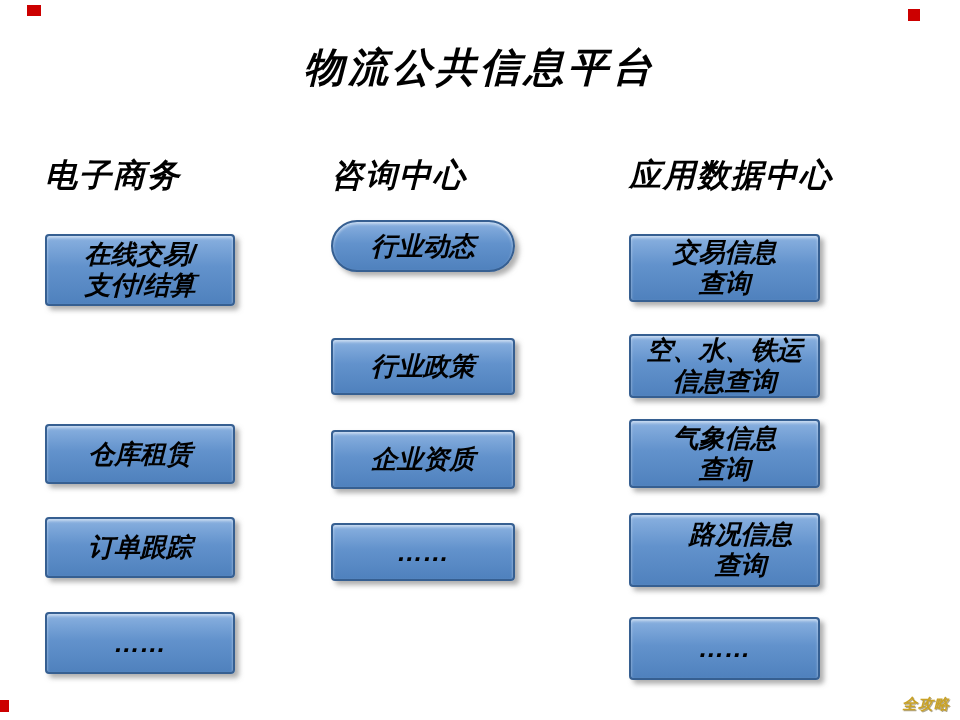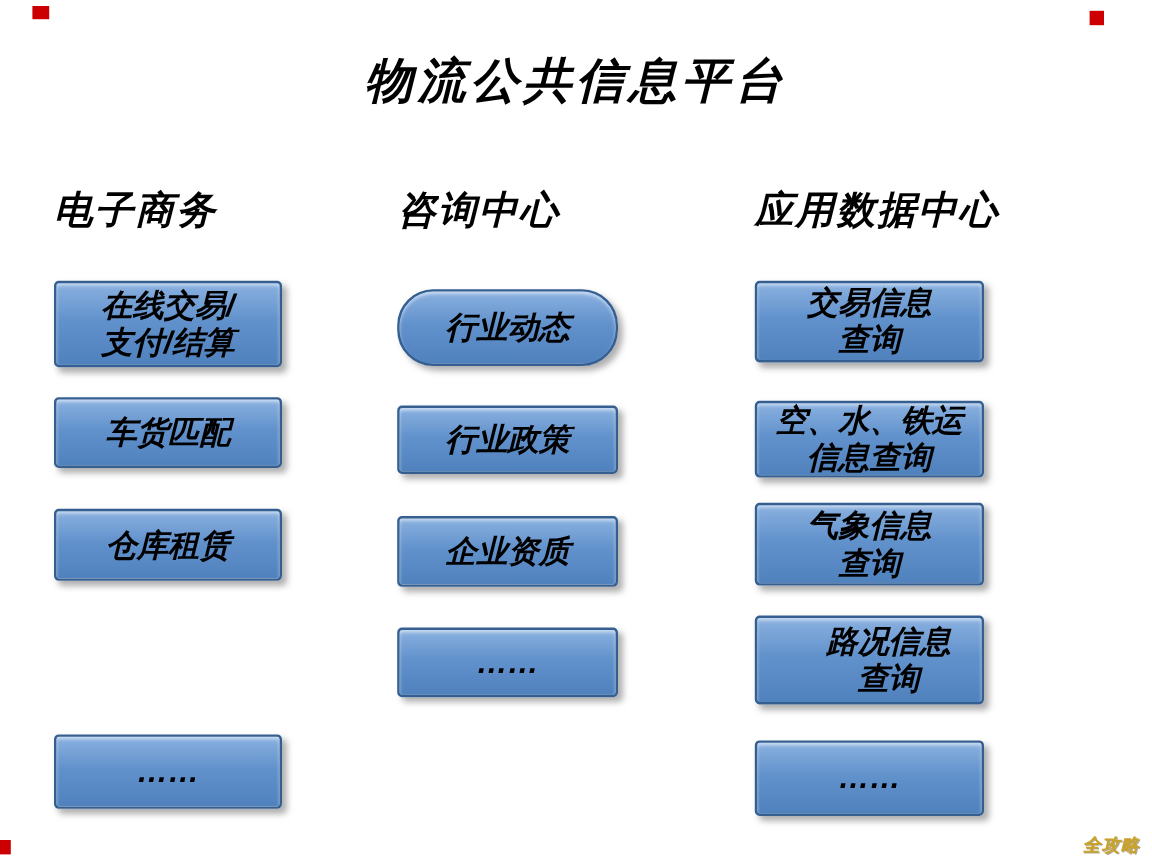--- a/index.html
+++ b/index.html
@@ -92,33 +92,33 @@
   <div class="marker bl"></div>
 
   <h1 class="title">物流公共信息平台</h1>
 
   <div class="col-header c1">电子商务</div>
 
   <div class="box c1" style="top:234px;height:72px;">
     <span class="label">在线交易/
 支付/结算</span>
   </div>
-  <div class="box c1" style="top:331px;height:59px;">
-    <span class="label">车货匹配</span>
-  </div>
   <div class="box c1" style="top:424px;height:60px;">
     <span class="label">仓库租赁</span>
+  </div>
+  <div class="box c1" style="top:517px;height:61px;">
+    <span class="label">订单跟踪</span>
   </div>
   <div class="box c1" style="top:612px;height:62px;">
     <span class="label">……</span>
   </div>
 
   <div class="col-header c2">咨询中心</div>
 
-  <div class="box c2" style="top:241px;height:64px;border-radius:30px;">
+  <div class="box c2" style="top:220px;height:52px;border-radius:30px;">
     <span class="label">行业动态</span>
   </div>
   <div class="box c2" style="top:338px;height:57px;">
     <span class="label">行业政策</span>
   </div>
   <div class="box c2" style="top:430px;height:59px;">
     <span class="label">企业资质</span>
   </div>
   <div class="box c2" style="top:523px;height:58px;">
     <span class="label">……</span>

